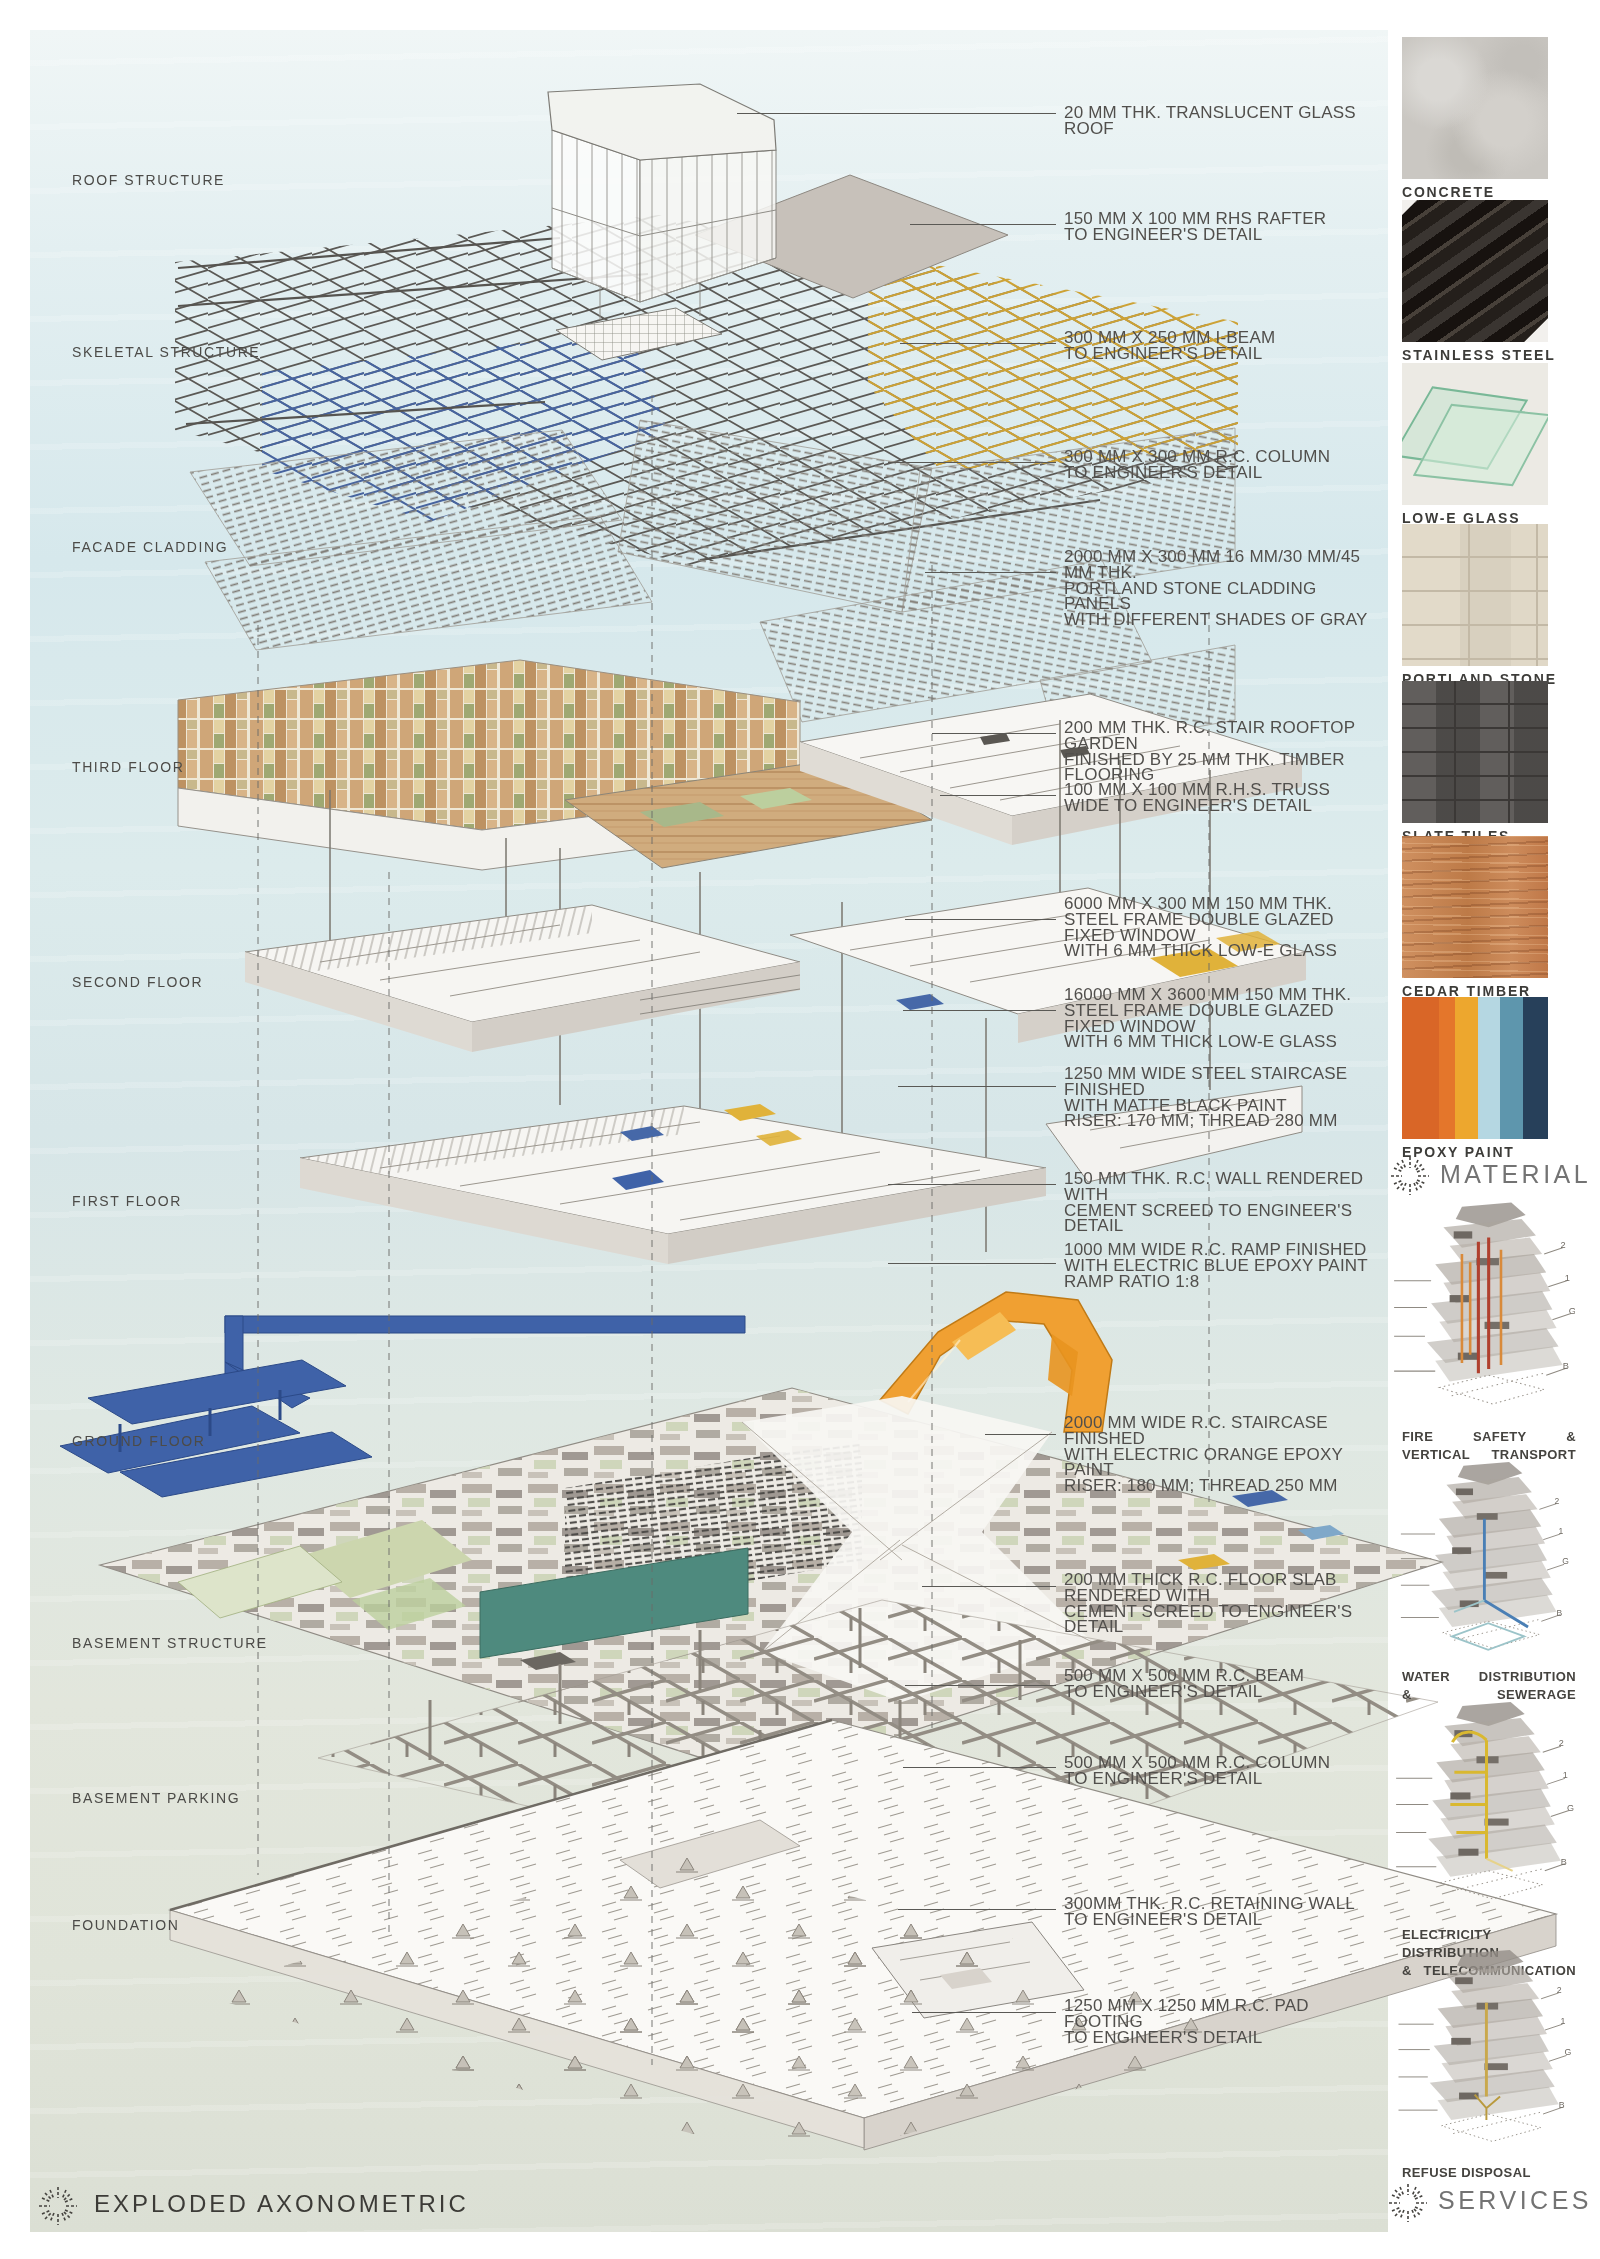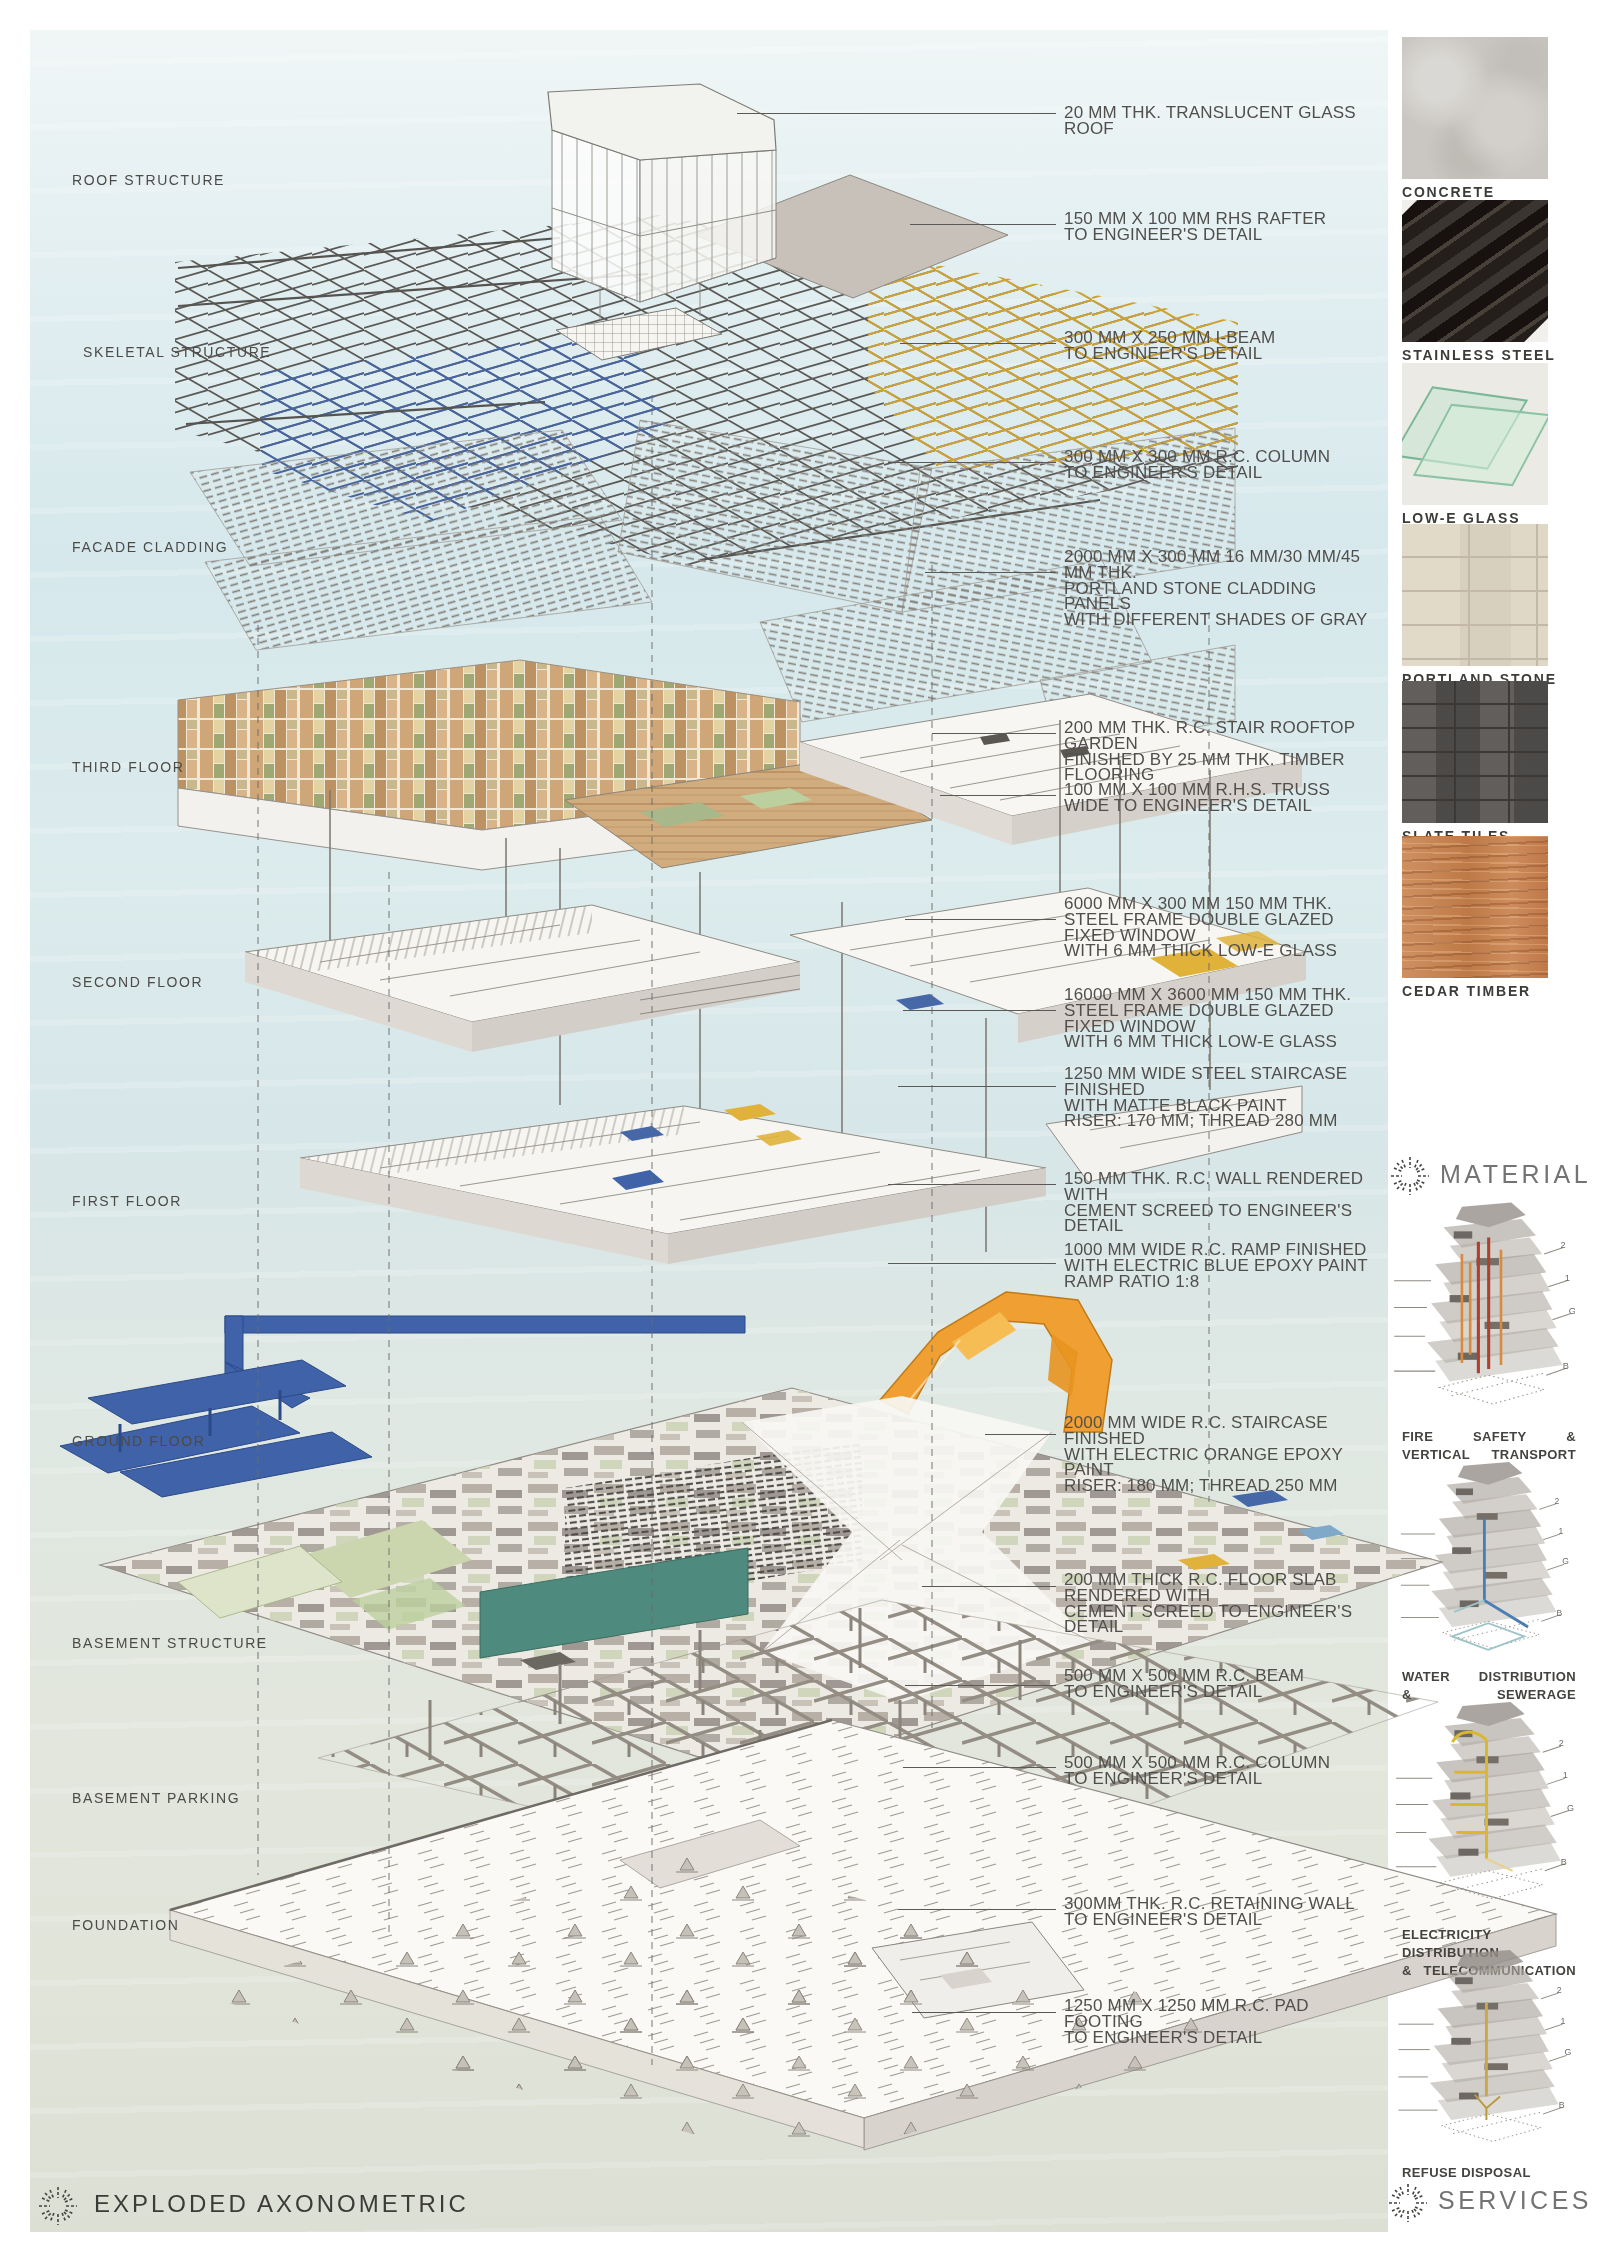--- a/index.html
+++ b/index.html
@@ -283,21 +283,21 @@
         <path d="M652 395 V2065"></path>
         <path d="M932 565 V1728"></path>
         <path d="M1209 612 V1502"></path>
     </g>
   </svg>
 
   <div class="floors-layer">
 
       <div class="floor-label" style="top: 172px;">ROOF STRUCTURE</div>
 
-      <div class="floor-label" style="top: 344px; margin-left: 11px;">SKELETAL STRUCTURE</div>
+      <div class="floor-label" style="top: 344px;">SKELETAL STRUCTURE</div>
 
       <div class="floor-label" style="top: 539px;">FACADE CLADDING</div>
 
       <div class="floor-label" style="top: 759px;">THIRD FLOOR</div>
 
       <div class="floor-label" style="top: 974px;">SECOND FLOOR</div>
 
       <div class="floor-label" style="top: 1193px;">FIRST FLOOR</div>
 
       <div class="floor-label" style="top: 1433px;">GROUND FLOOR</div>
@@ -500,20 +500,24 @@
       <div class="mat" style="top: 681px;">
         <div class="swatch sw-slate"></div>
         <div class="mat-label">SLATE TILES</div>
       </div>
 
       <div class="mat" style="top: 836px;">
         <div class="swatch sw-cedar"></div>
         <div class="mat-label">CEDAR TIMBER</div>
       </div>
 
+      <div class="mat" style="top: 997px;">
+        <div class="swatch sw-epoxy" style="background: linear-gradient(90deg, rgb(217, 102, 39) 0%, rgb(217, 102, 39) 25%, rgb(228, 118, 43) 25%, rgb(228, 118, 43) 36%, rgb(237, 167, 46) 36%, rgb(237, 167, 46) 52%, rgb(181, 215, 226) 52%, rgb(181, 215, 226) 67%, rgb(94, 150, 173) 67%, rgb(94, 150, 173) 83%, rgb(39, 64, 90) 83%, rgb(39, 64, 90) 100%);"></div>
+        <div class="mat-label">EPOXY PAINT</div>
+      </div>
     </div>
 
   <svg class="burst" id="burst-material" viewBox="0 0 44 44">
       <use href="#burst"></use>
     </svg>
   <div class="section-heading" id="materialHeading">MATERIAL</div>
 
   <svg class="burst" id="burst-services" viewBox="0 0 44 44">
       <use href="#burst"></use>
     </svg>

